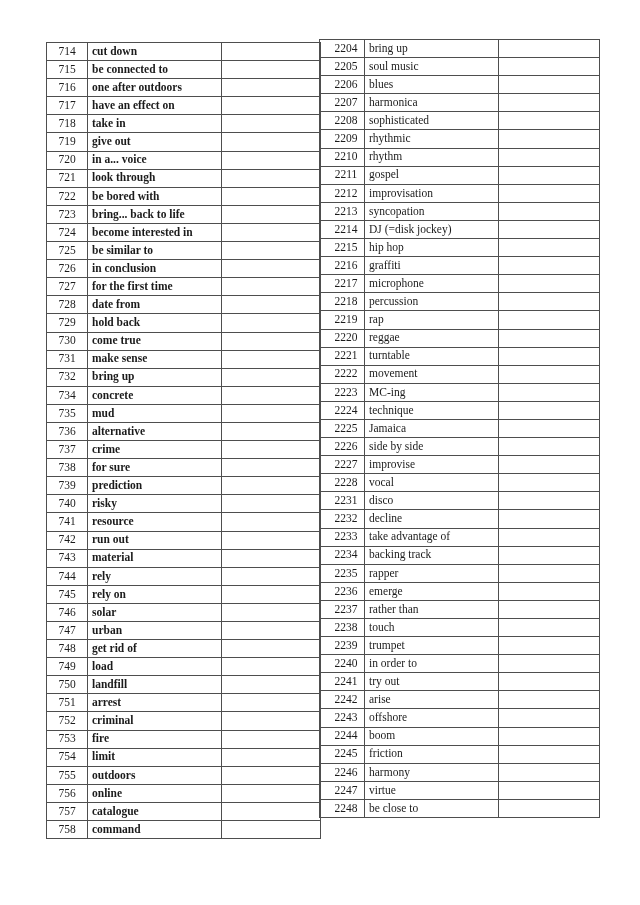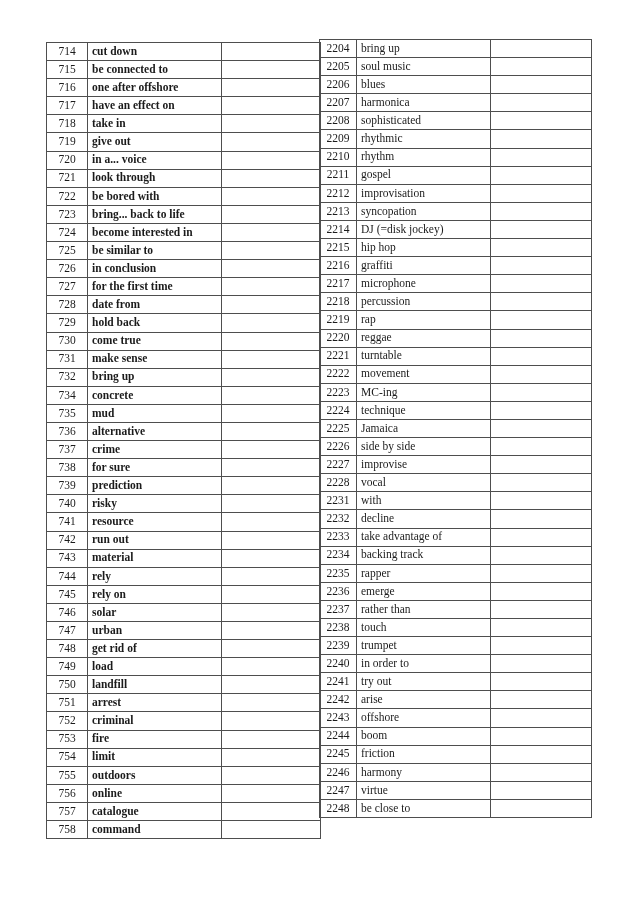--- a/index.html
+++ b/index.html
@@ -31,21 +31,21 @@
     vertical-align: middle;
     overflow: hidden;
     white-space: nowrap;
   }
   td.num  { text-align: center; }
   td.word { text-align: left; padding-left: 4px; }
   td.word.bold { font-weight: bold; }
   .t-left  td.num  { width: 40px;  }
   .t-left  td.word { width: 129px; font-weight: bold; }
   .t-left  td.blank{ width: 98px;  }
-  .t-right td.num  { width: 36px;  }
+  .t-right td.num  { width: 36px; padding-left: 8px;  }
   .t-right td.word { width: 129px; }
   .t-right td.blank{ width: 100px; }
 </style>
 </head>
 <body>
 
 <div class="page">
   <table class="vocab-table t-left">
     <tbody>
         <tr>
@@ -53,21 +53,21 @@
           <td class="word">cut down</td>
           <td class="blank"></td>
         </tr>
         <tr>
           <td class="num">715</td>
           <td class="word">be connected to</td>
           <td class="blank"></td>
         </tr>
         <tr>
           <td class="num">716</td>
-          <td class="word">one after offshore</td>
+          <td class="word">one after outdoors</td>
           <td class="blank"></td>
         </tr>
         <tr>
           <td class="num">717</td>
           <td class="word">have an effect on</td>
           <td class="blank"></td>
         </tr>
         <tr>
           <td class="num">718</td>
           <td class="word">take in</td>
@@ -392,21 +392,21 @@
           <td class="word">improvise</td>
           <td class="blank"></td>
         </tr>
         <tr>
           <td class="num">2228</td>
           <td class="word">vocal</td>
           <td class="blank"></td>
         </tr>
         <tr>
           <td class="num">2231</td>
-          <td class="word">with</td>
+          <td class="word">disco</td>
           <td class="blank"></td>
         </tr>
         <tr>
           <td class="num">2232</td>
           <td class="word">decline</td>
           <td class="blank"></td>
         </tr>
         <tr>
           <td class="num">2233</td>
           <td class="word">take advantage of</td>

